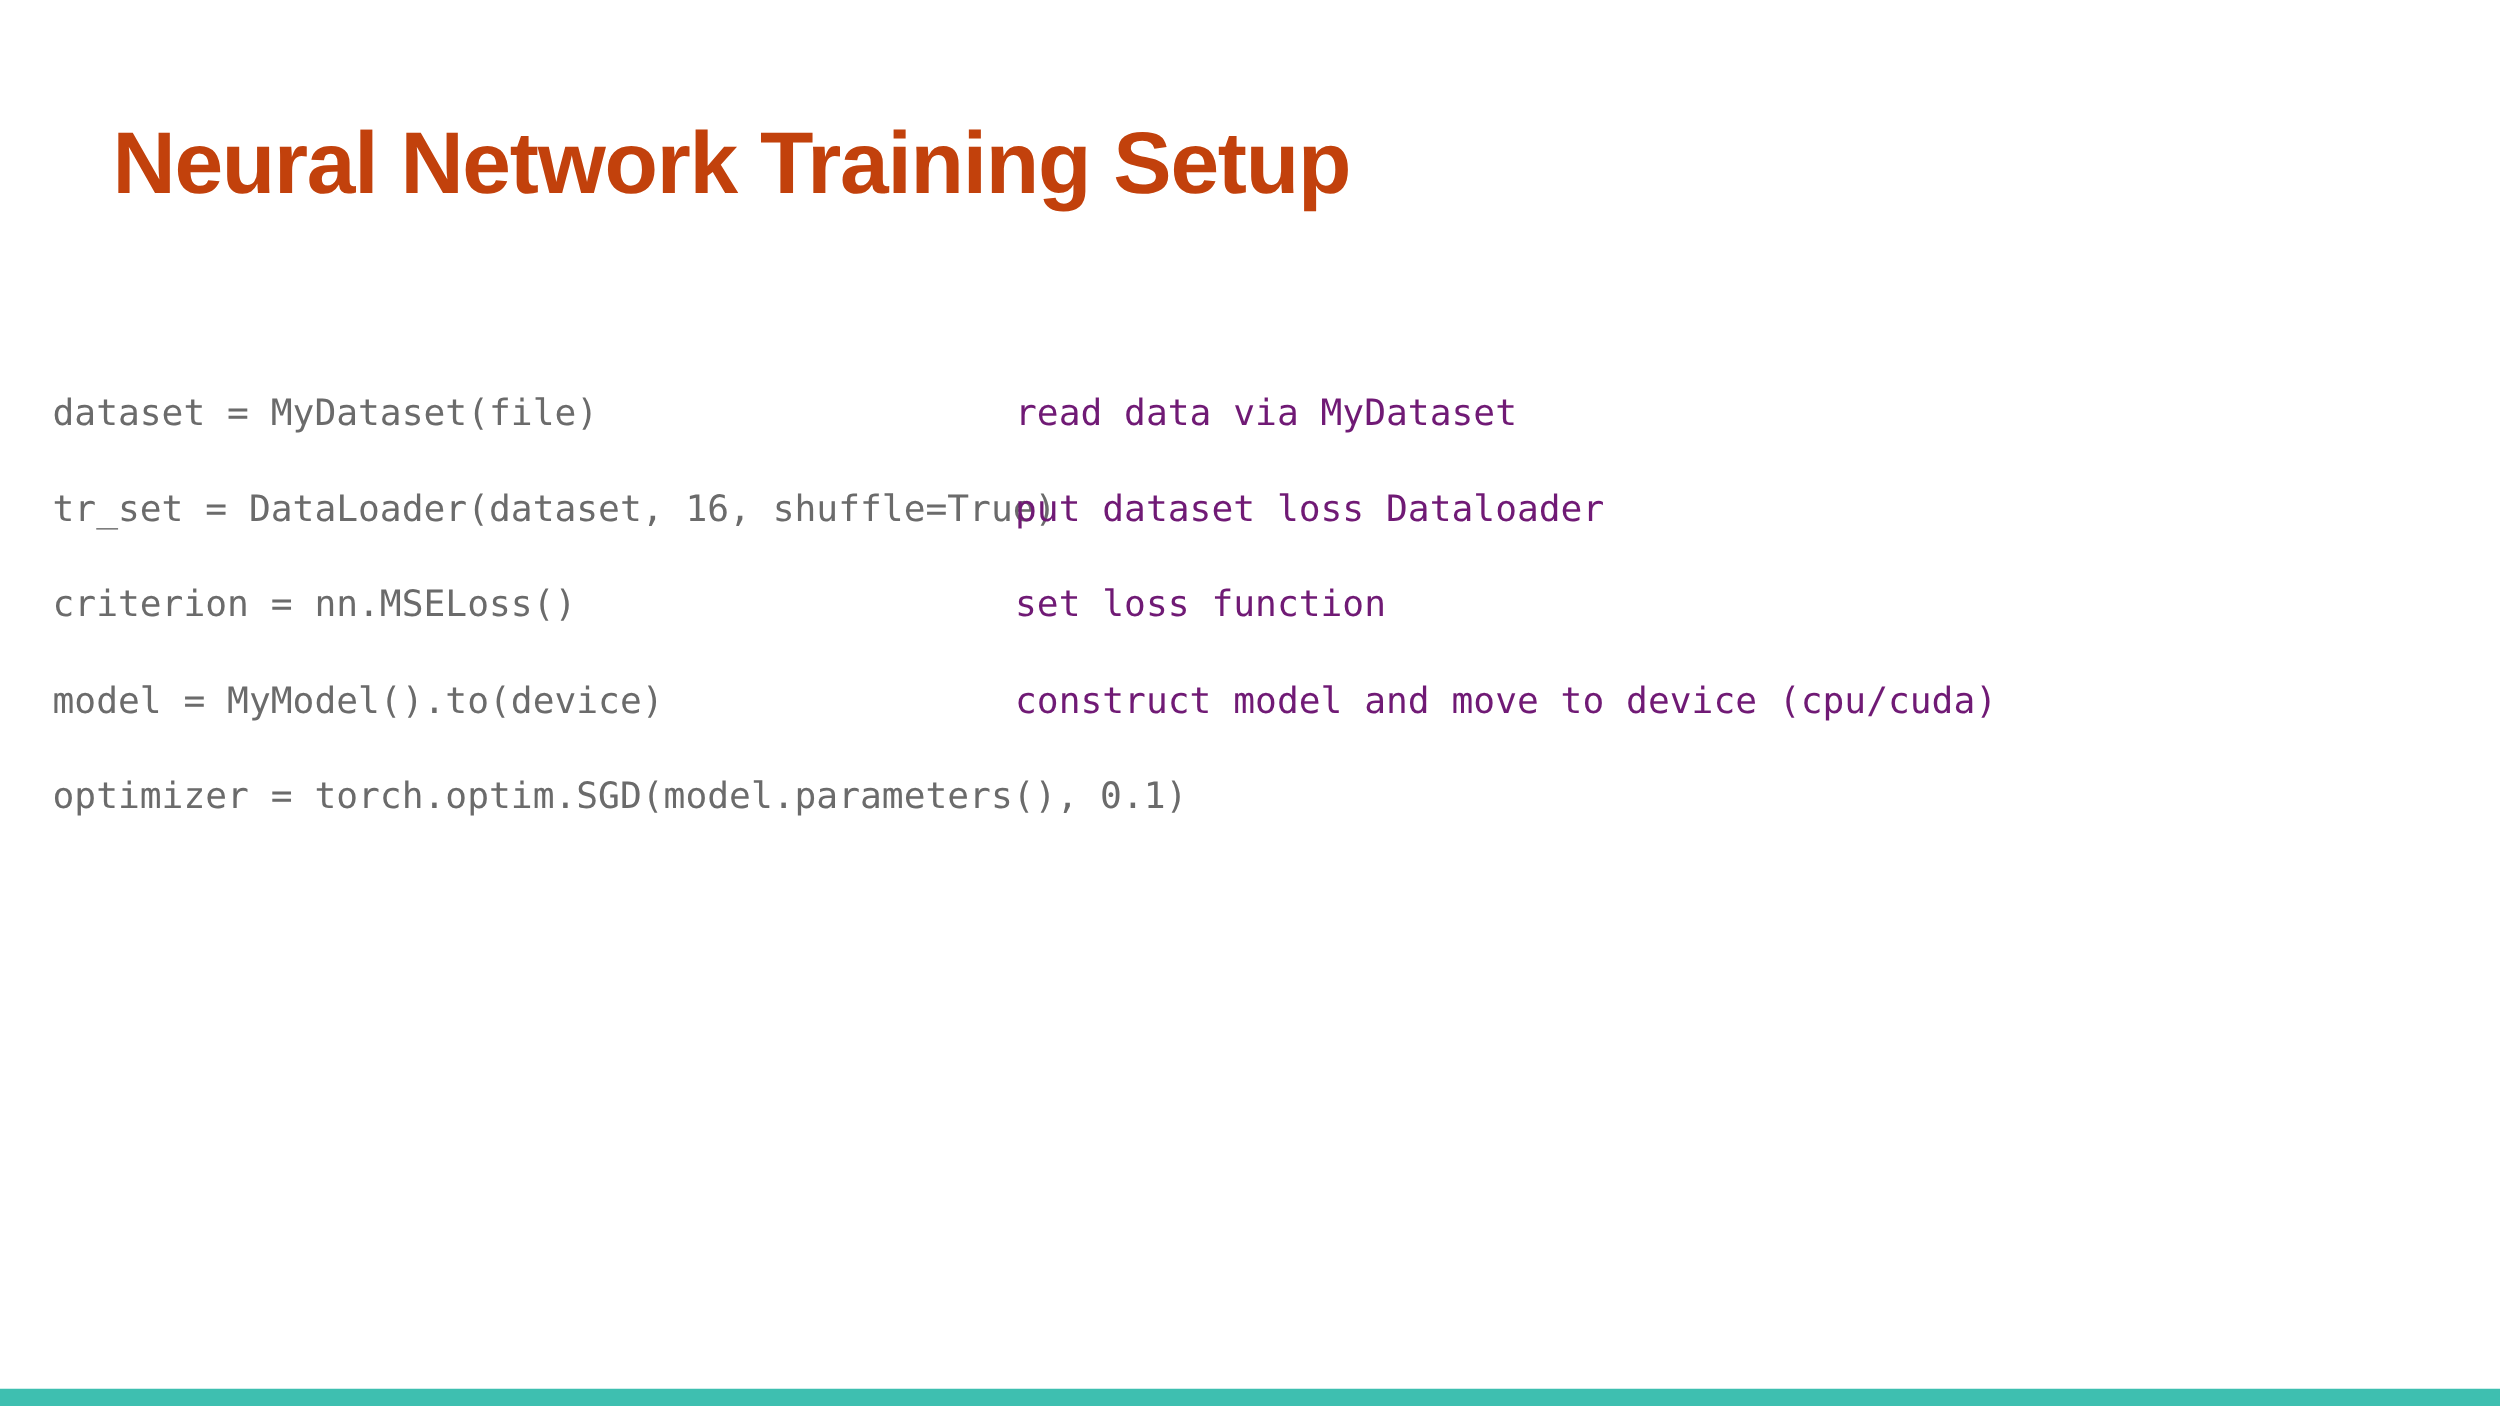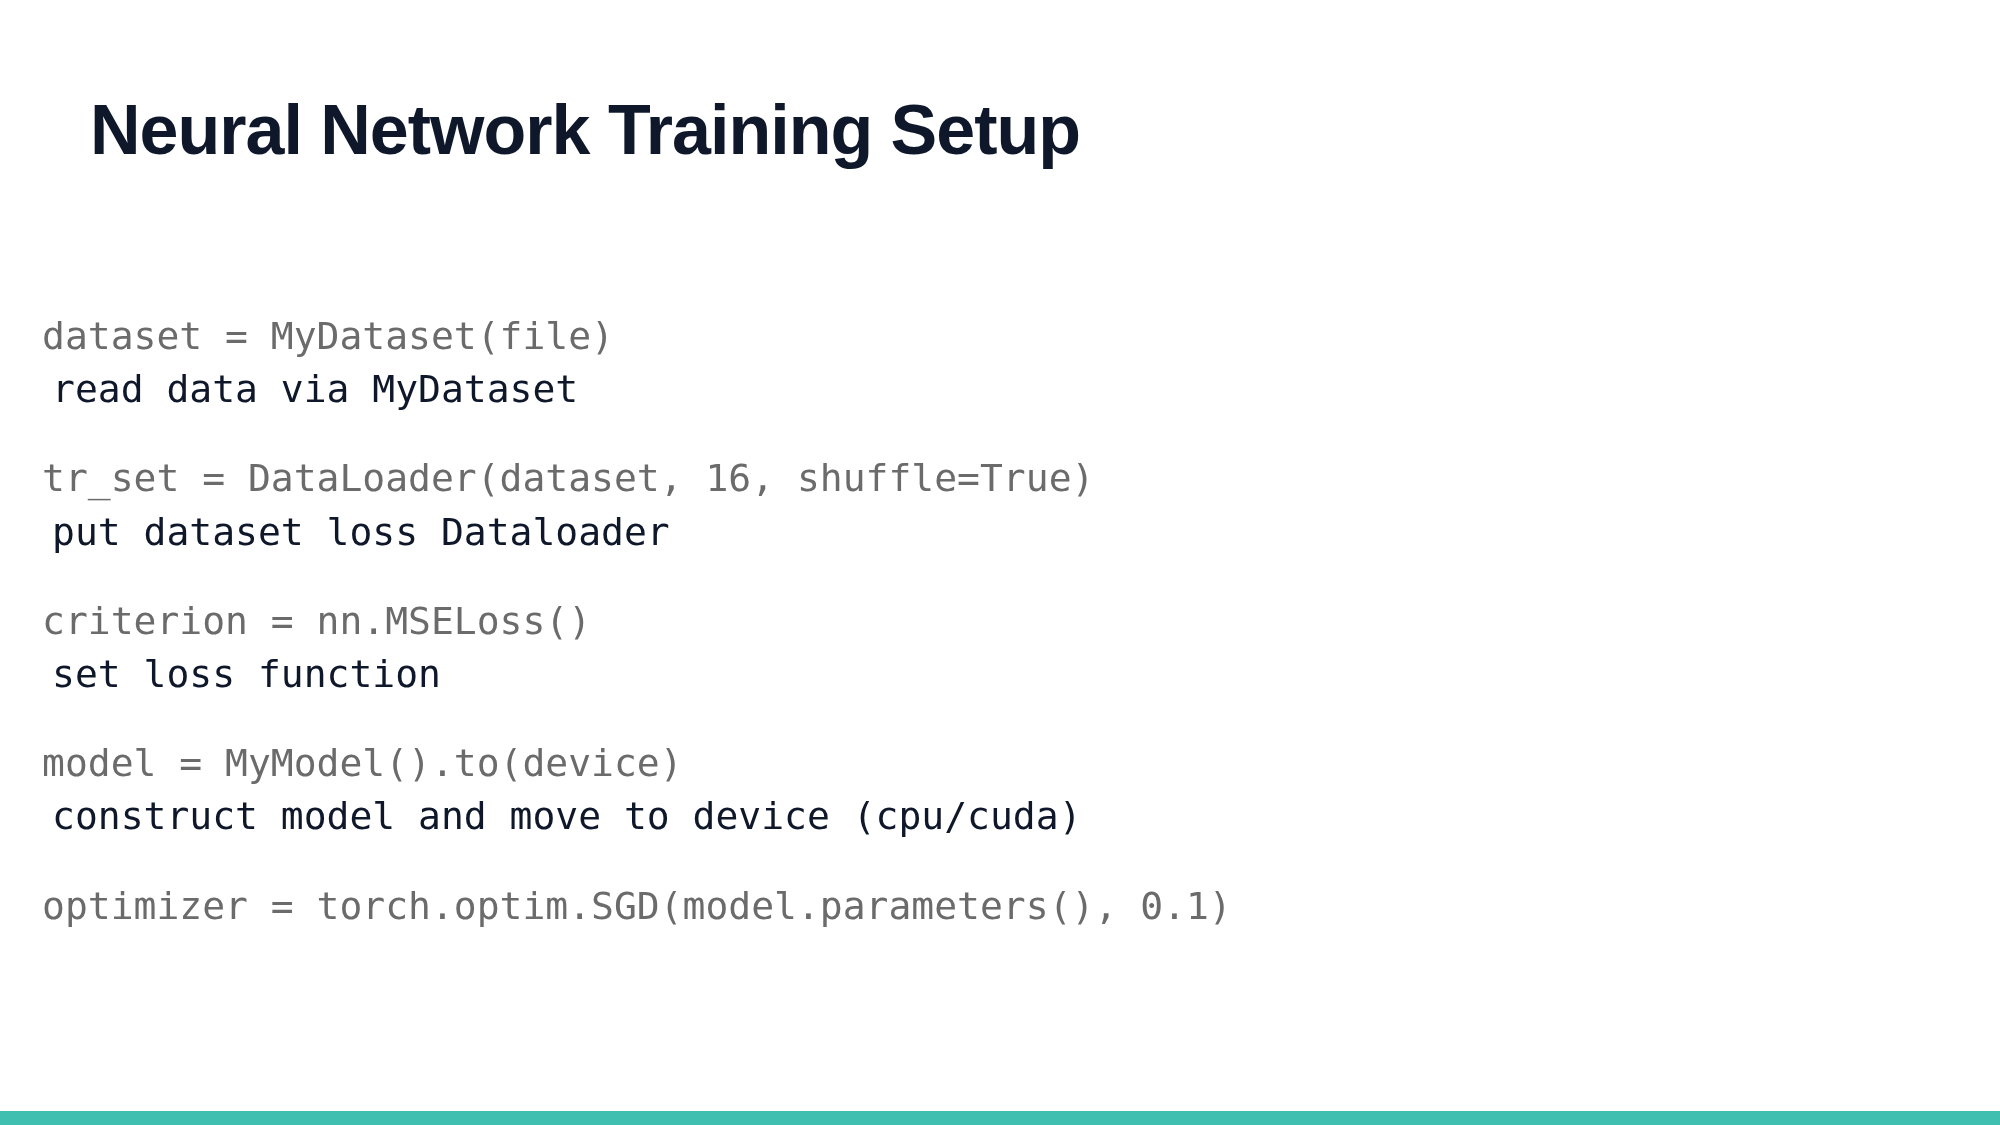--- a/index.html
+++ b/index.html
@@ -16,45 +16,44 @@
     }
     .slide {
       width: 100%;
       height: 100%;
       position: relative;
       padding: 90px 40px 0 90px;
     }
     .title {
       font-size: 70px;
       font-weight: 700;
-      color: #0f172a;
+      color: #c2410c;
       letter-spacing: -1px;
       font-family: 'Segoe UI', 'Helvetica Neue', Arial, sans-serif;
       font-stretch: condensed;
     }
     .content {
       margin-top: 140px;
       margin-left: -48px;
     }
     .row {
       display: flex;
       margin-bottom: 36px;
       font-family: 'Consolas', 'Menlo', 'Monaco', monospace;
-      font-size: 38px;
+      font-size: 29px;
       line-height: 1.4;
-      flex-direction: column;
     }
     .code {
       color: #6b6b6b;
       width: 760px;
       flex-shrink: 0;
       white-space: pre;
     }
     .comment {
-      color: #0f172a;
+      color: #701a75;
       margin-left: 10px;
     }
     .footer-bar {
       position: absolute;
       bottom: 0;
       left: 0;
       width: 100%;
       height: 14px;
       background: #3EBFB0;
     }

